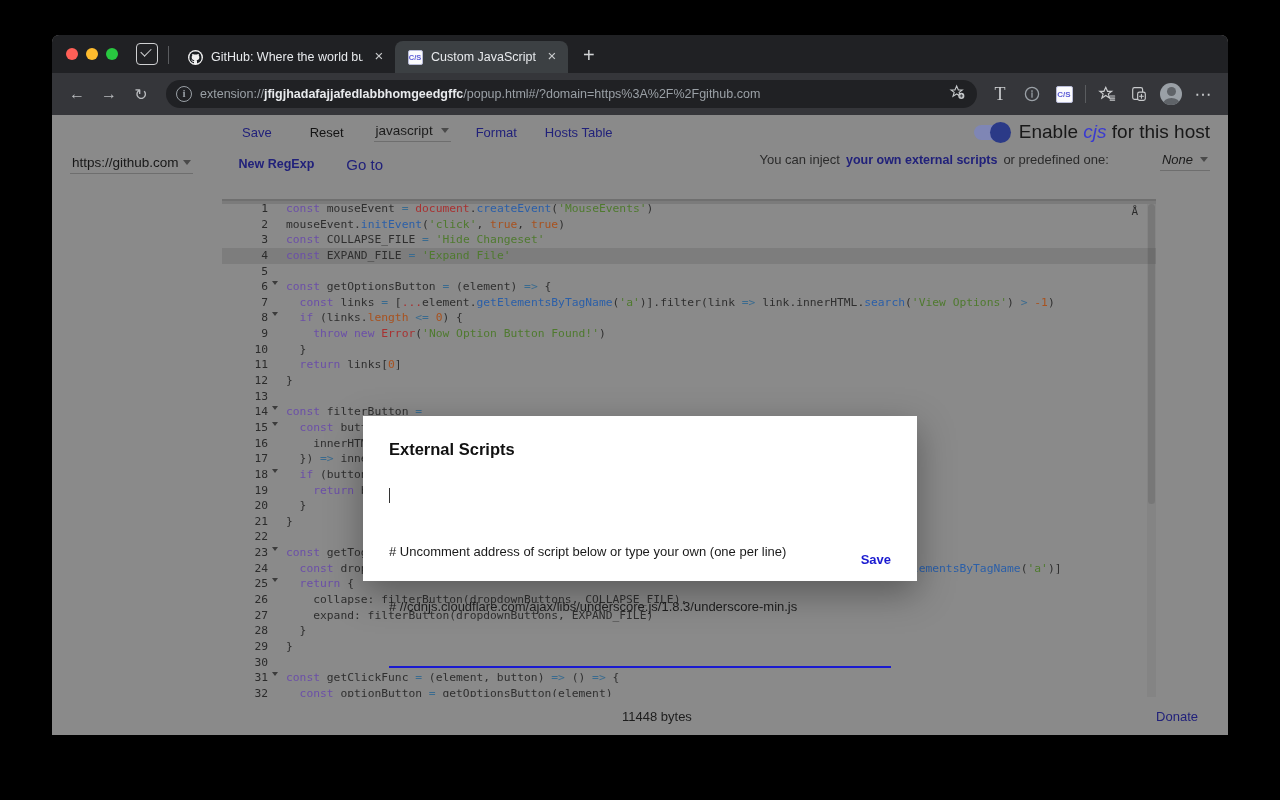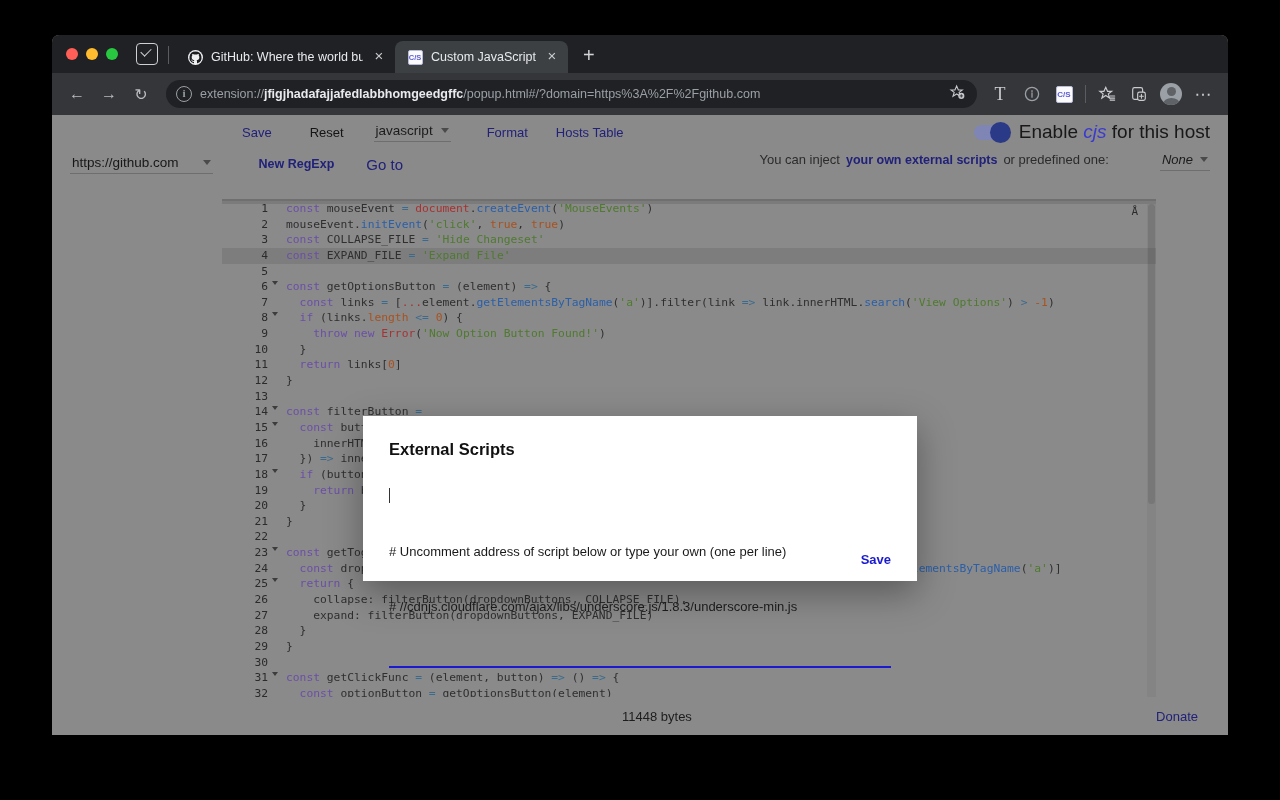--- a/index.html
+++ b/index.html
@@ -162,21 +162,21 @@
   #tb-save { margin-left: 158px; }
   #tb-reset { margin-left: 38px; }
   #lang-select {
     margin-left: 30px;
     display: inline-flex; align-items: center; gap: 8px;
     border-bottom: 1px solid #6e6e6e;
     padding: 0 2px 3px 2px;
     color: #1b1b1b; font-size: 13.5px;
   }
   .caret { width:0; height:0; border-left:4px solid transparent; border-right:4px solid transparent; border-top:5px solid #4a4a4a; display:inline-block; }
-  #tb-format { margin-left: 36px; }
+  #tb-format { margin-left: 25px; }
   #tb-hosts { margin-left: 28px; }
 
   #toggle-wrap {
     position: absolute; right: 18px; top: 6px;
     display: flex; align-items: center; gap: 9px;
     font-size: 19px; color: #181818;
   }
   #toggle {
     width: 36px; height: 15px; border-radius: 8px;
     background: #7f86b5; position: relative; flex: none;
@@ -189,21 +189,21 @@
   .cjs-em { color: #3a3ad0; font-style: italic; }
 
   #ext-subbar {
     height: 30px;
     display: flex; align-items: center;
     padding: 0 18px 0 18px;
     font-size: 13px;
     position: relative;
   }
   #host-select {
-    display: inline-flex; align-items: center; gap: 24px;
+    display: inline-flex; align-items: center; gap: 4px;
     border-bottom: 1px solid #6e6e6e;
     padding: 0 2px 3px 2px;
     color: #171717; font-size: 13.5px;
     margin-left: 0;
   }
   #sb-newregexp { margin-left: 28px; font-weight: bold; font-size: 12.5px; padding-left: 18px; }
   #sb-goto { margin-left: 32px; font-size: 15px; }
   #inject-wrap {
     position: absolute; right: 18px; top: 3px;
     display: flex; align-items: baseline; gap: 6px;

